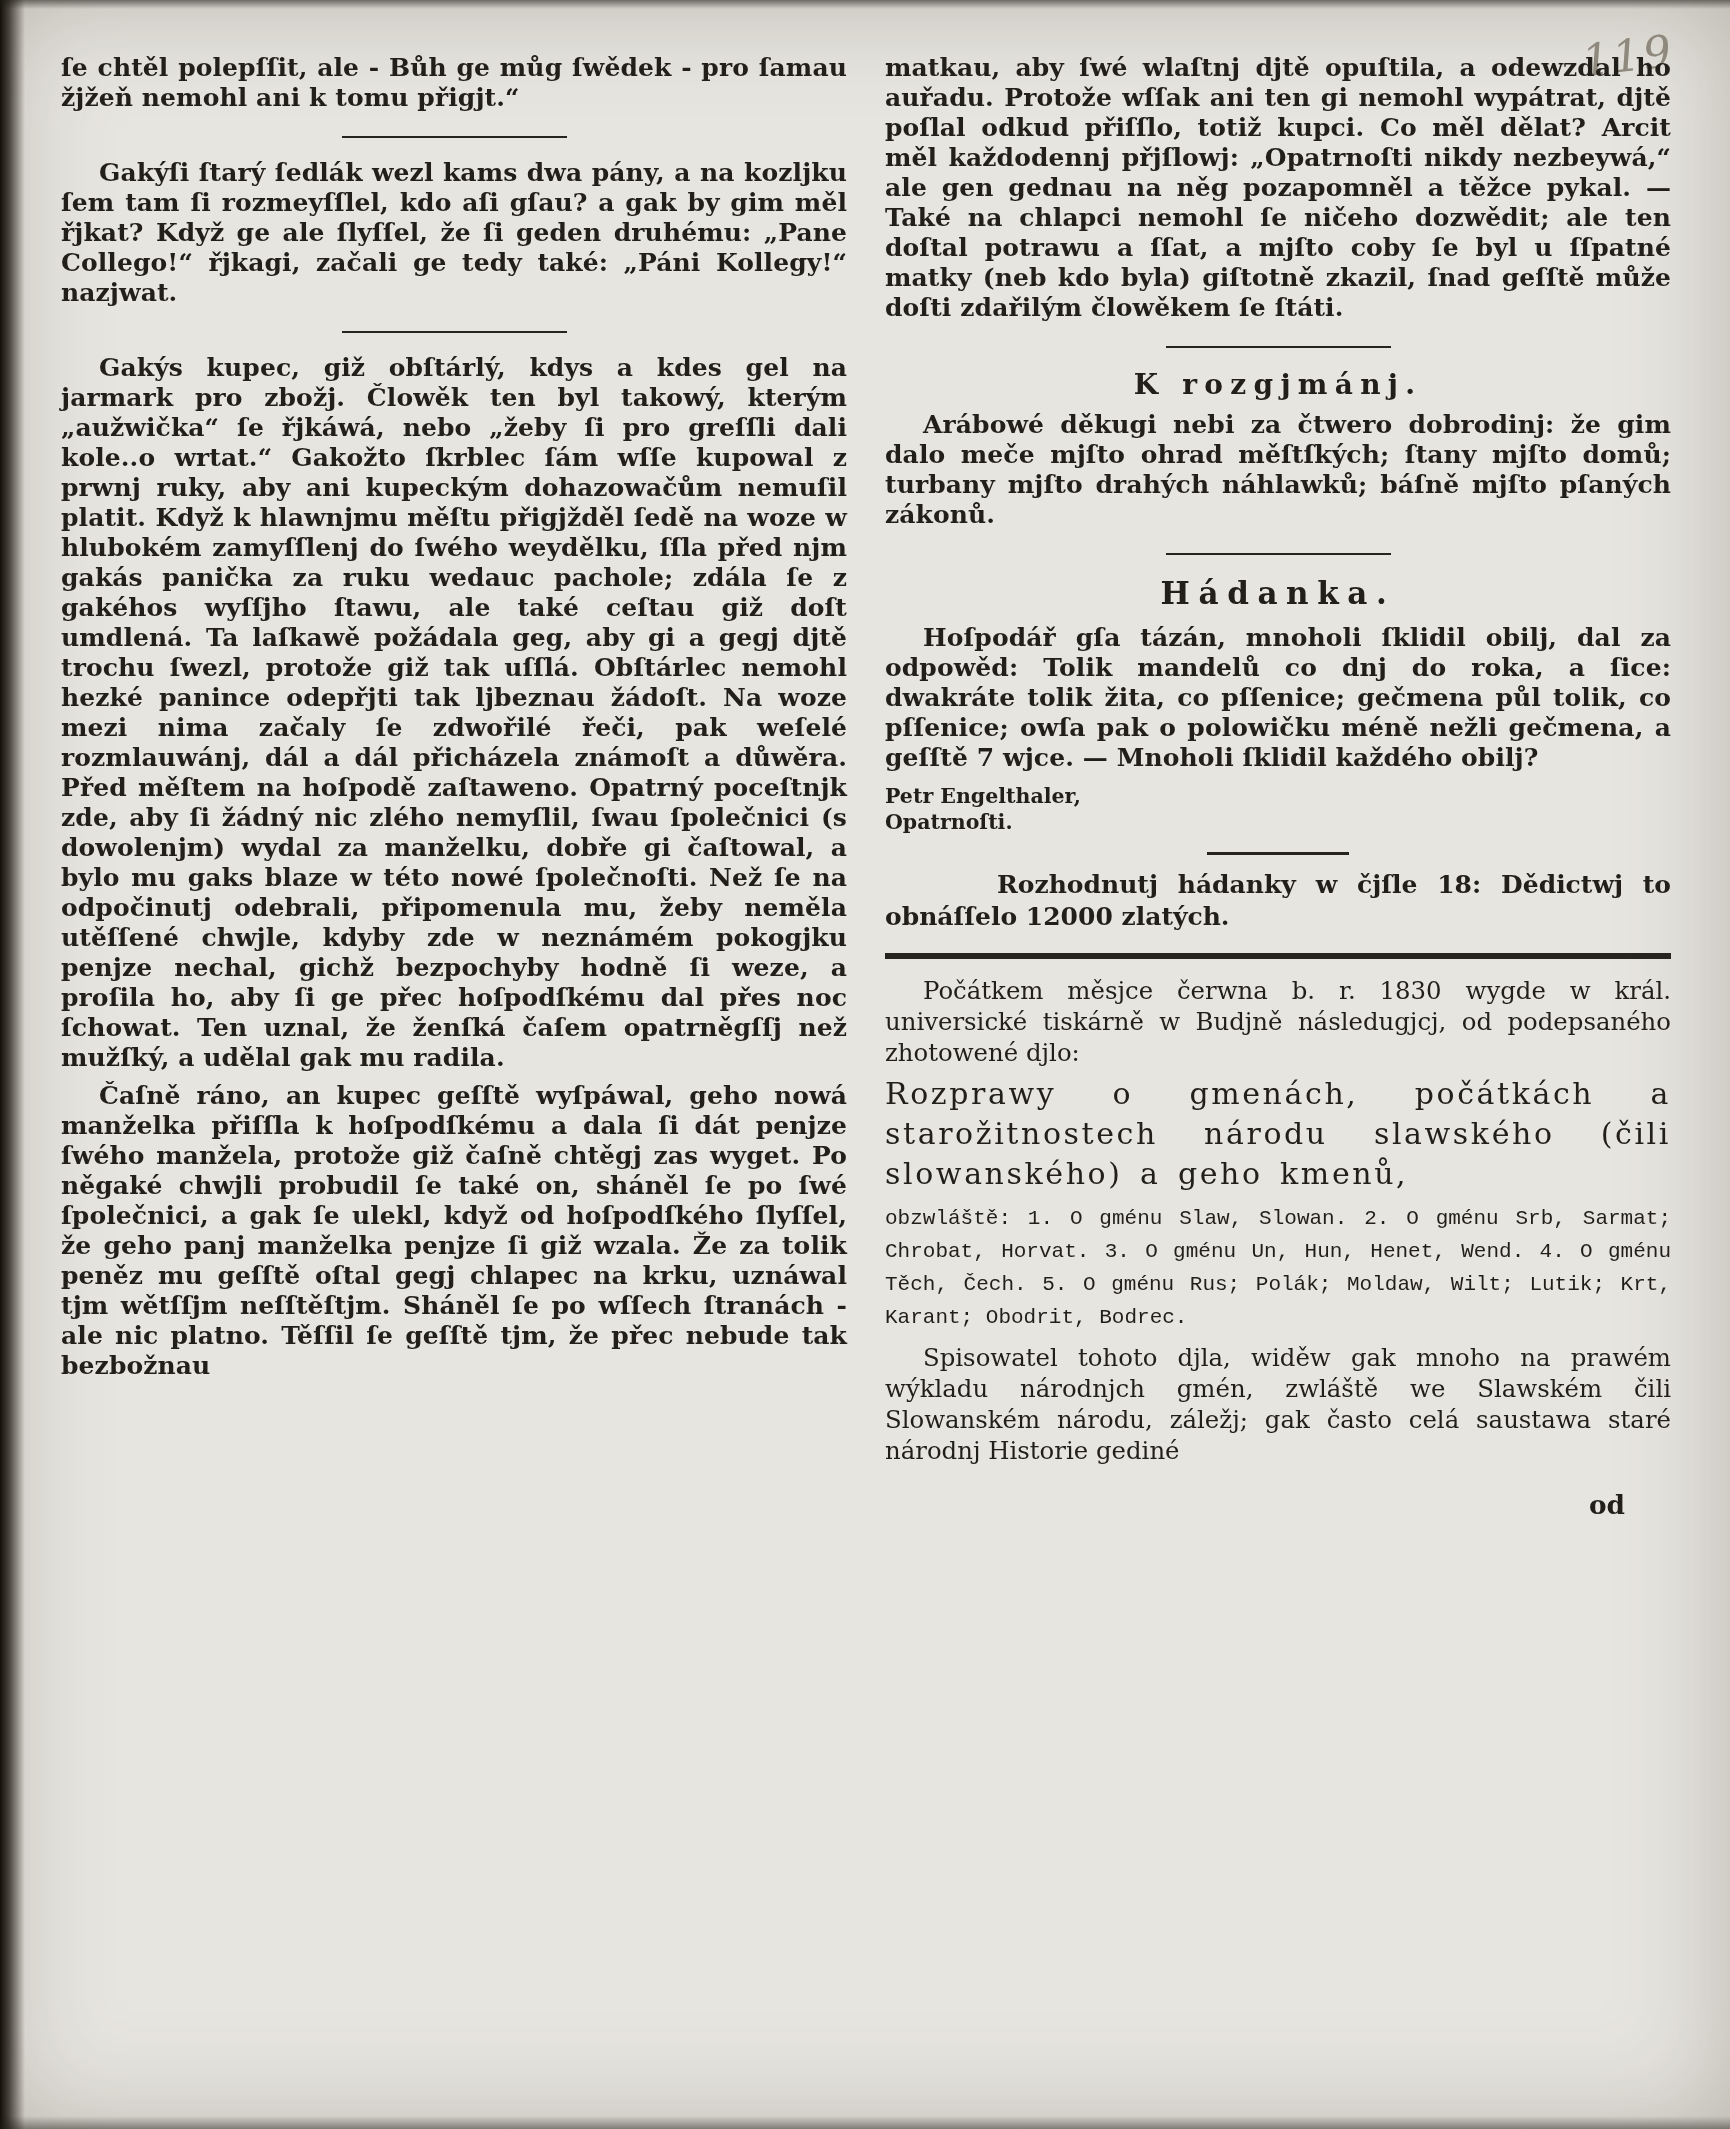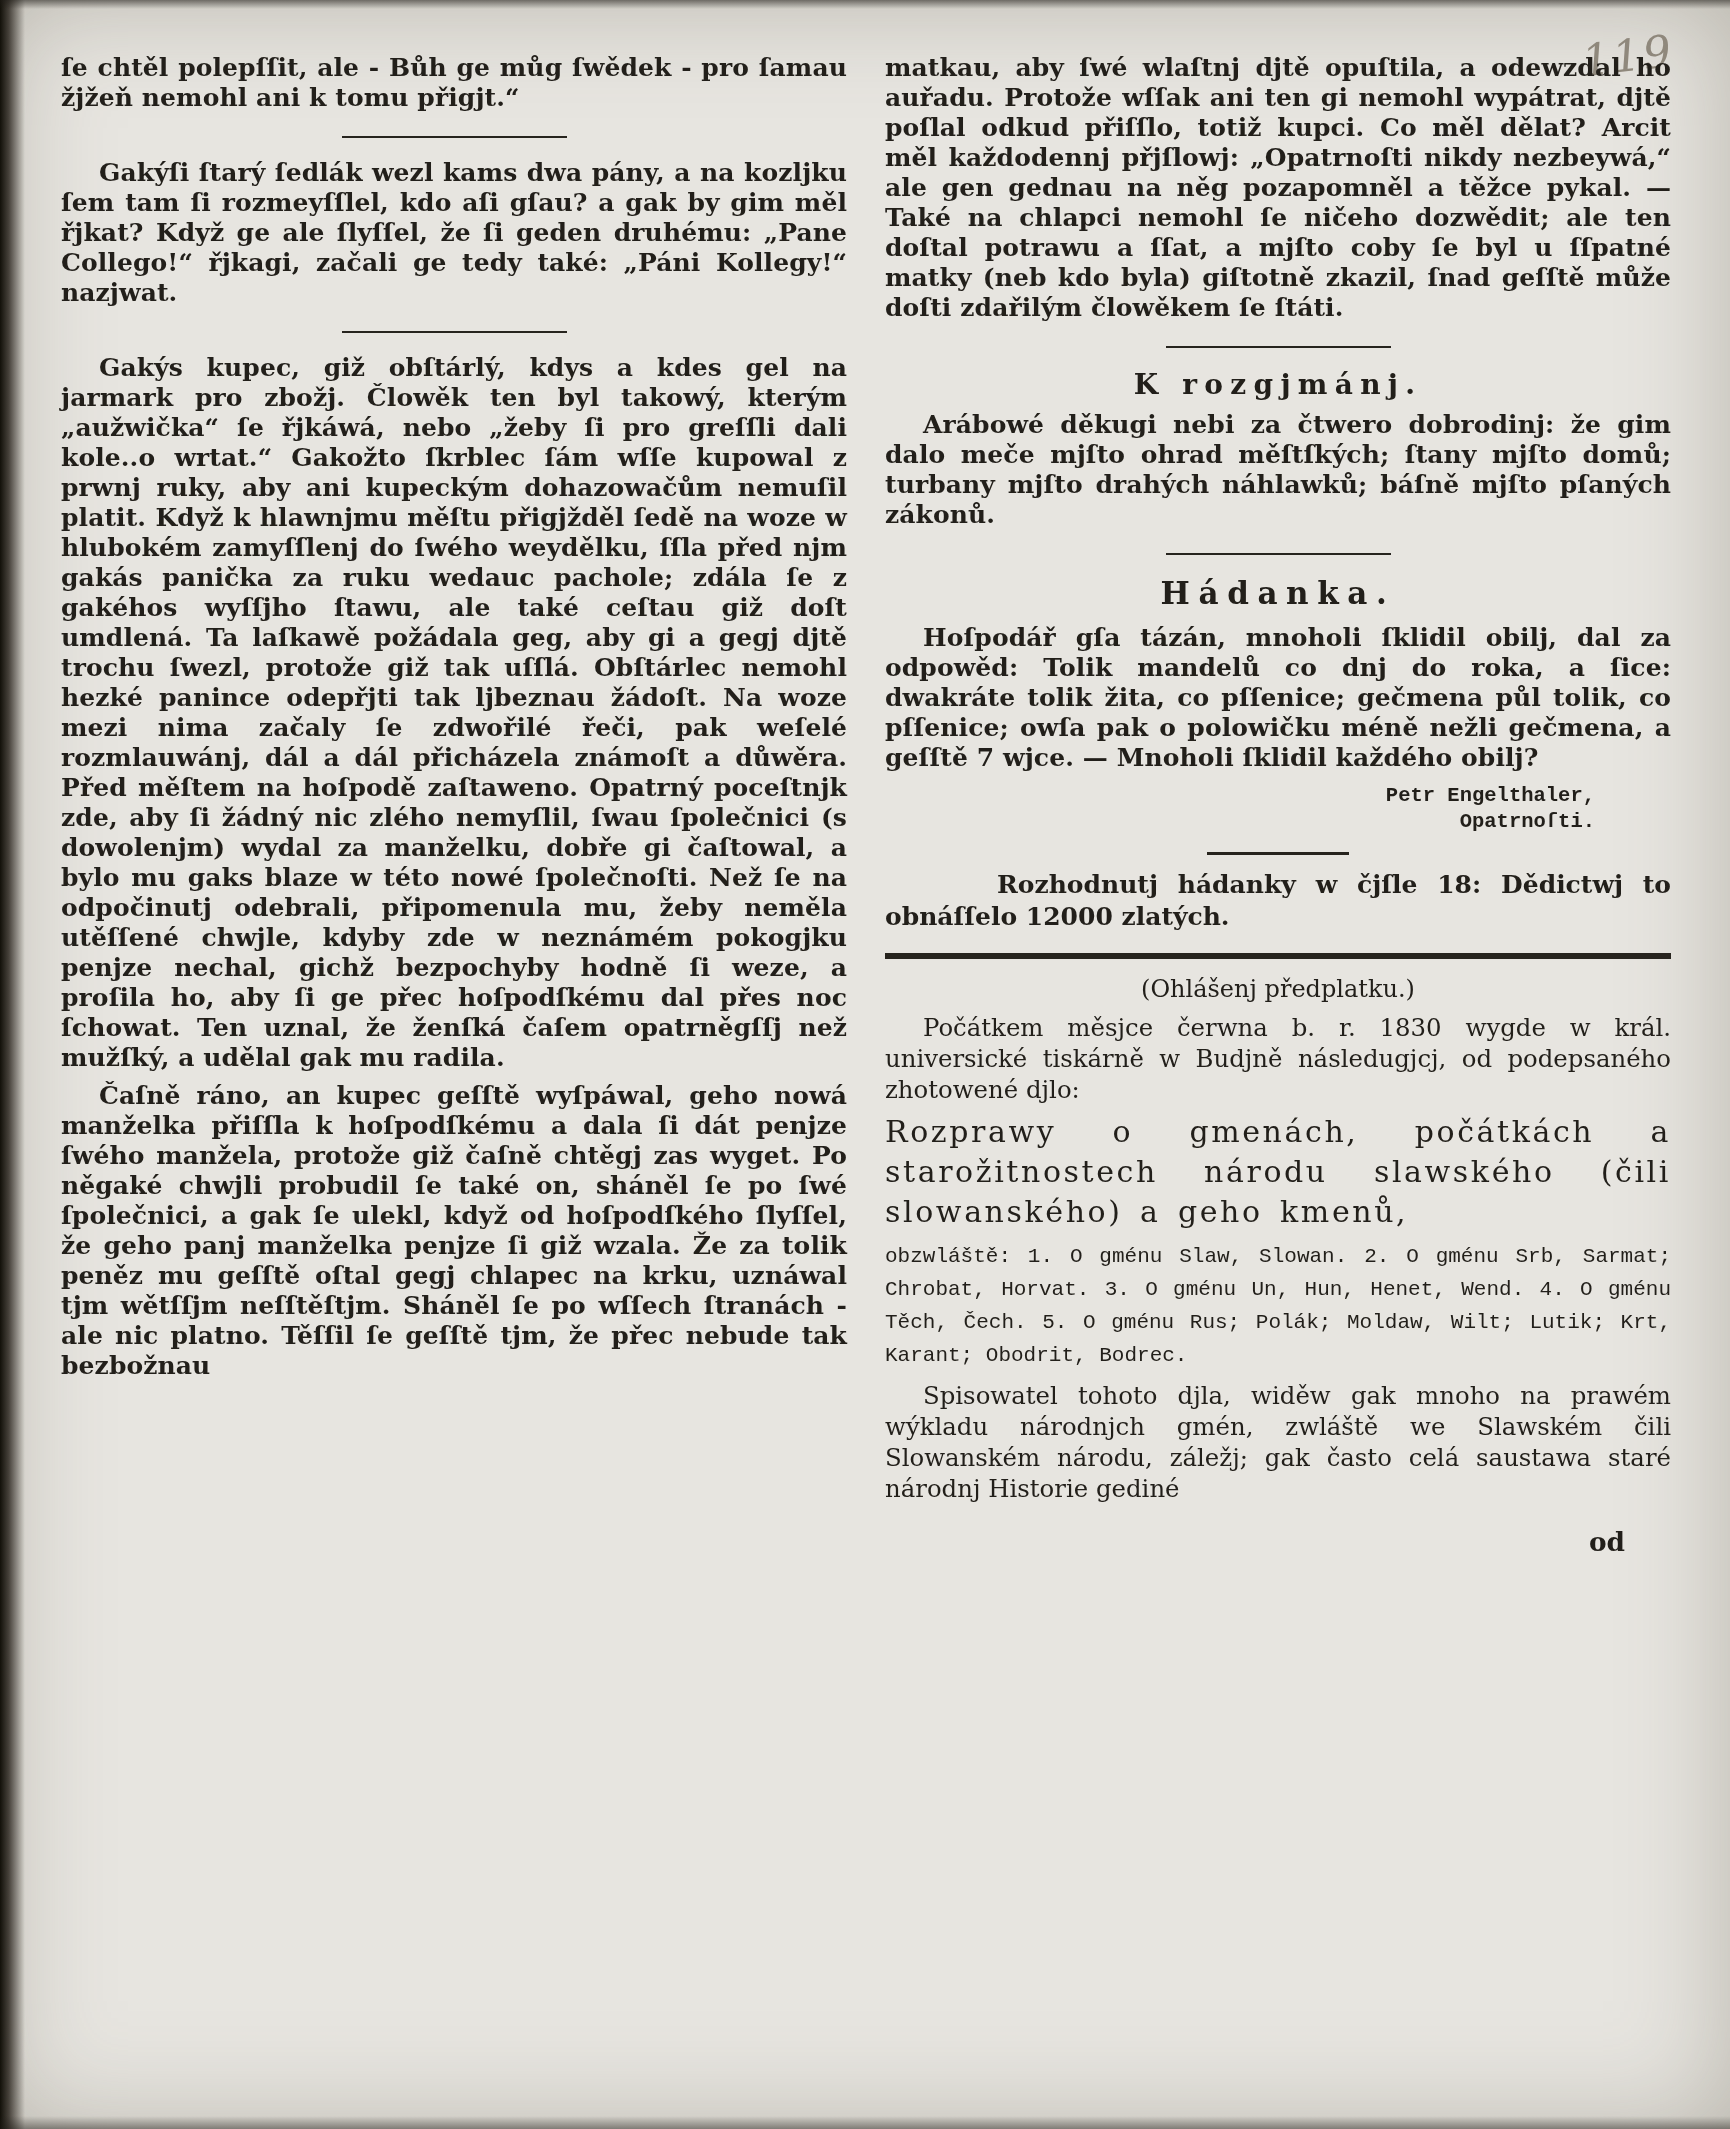--- a/index.html
+++ b/index.html
@@ -69,24 +69,23 @@
     text-align:center; font-weight:700;
     font-size:28px; letter-spacing:7.3px;
     margin:6.6px 0 9.2px 0;
   }
   .h-riddle {
     text-align:center; font-weight:700;
     font-size:31px; letter-spacing:8.6px;
     margin:9.2px 0 12px 0;
   }
   .signature {
-    text-align:right; padding-right:76px;
+    padding-right:76px;
     font-weight:700; font-size:20.5px; line-height:26.4px;
     margin-top:9.2px;
-    font-family:Liberation Mono, monospace;
   }
   .solution {
     font-weight:700; font-size:25px; line-height:32px;
     text-align:justify; text-indent:112px;
     margin-top:4px;
   }
   .h-literature {
     text-align:center; font-weight:400;
     font-size:28px; letter-spacing:12px;
     margin:12px 0 6.6px 0;
@@ -149,21 +148,20 @@
         <div>Petr Engelthaler,</div>
         <div>Opatrnoſti.</div>
       </div>
 
       <div class="rule rule-short"></div>
 
       <p class="solution">Rozhodnutj hádanky w čjſle 18: Dědictwj to obnáſſelo 12000 zlatých.</p>
 
       <div class="rule rule-thick"></div>
 
-      <p class="subheading">(Ohlášenj předplatku.)</p>
 
       <p class="antiqua indent">Počátkem měsjce čerwna b. r. 1830 wygde w král. universické tiskárně w Budjně následugjcj, od podepsaného zhotowené djlo:</p>
 
       <p class="book-title">Rozprawy o gmenách, počátkách a starožitnostech národu slawského (čili slowanského) a geho kmenů,</p>
 
       <p class="antiqua contents">obzwláště: 1. O gménu Slaw, Slowan. 2. O gménu Srb, Sarmat; Chrobat, Horvat. 3. O gménu Un, Hun, Henet, Wend. 4. O gménu Těch, Čech. 5. O gménu Rus; Polák; Moldaw, Wilt; Lutik; Krt, Karant; Obodrit, Bodrec.</p>
 
       <p class="antiqua indent para">Spisowatel tohoto djla, widěw gak mnoho na prawém wýkladu národnjch gmén, zwláště we Slawském čili Slowanském národu, záležj; gak často celá saustawa staré národnj Historie gediné</p>
 
       <div class="catchword">od</div>

